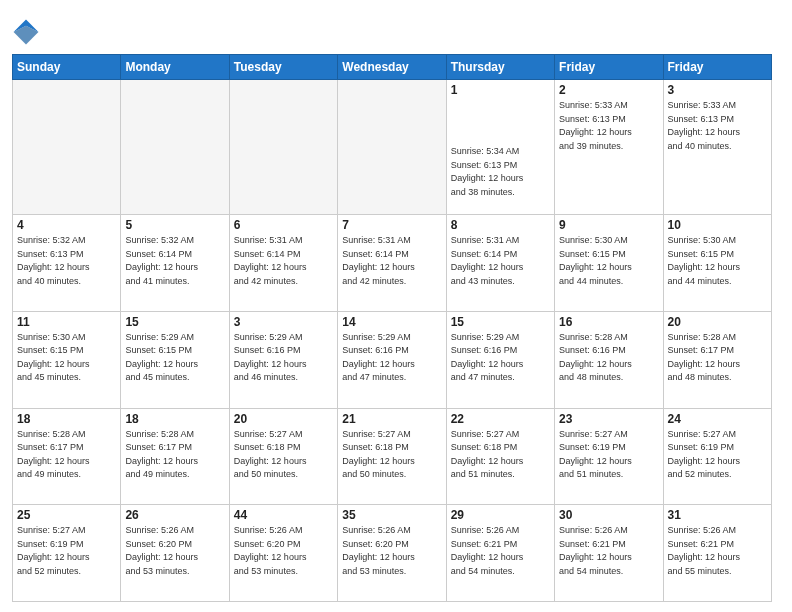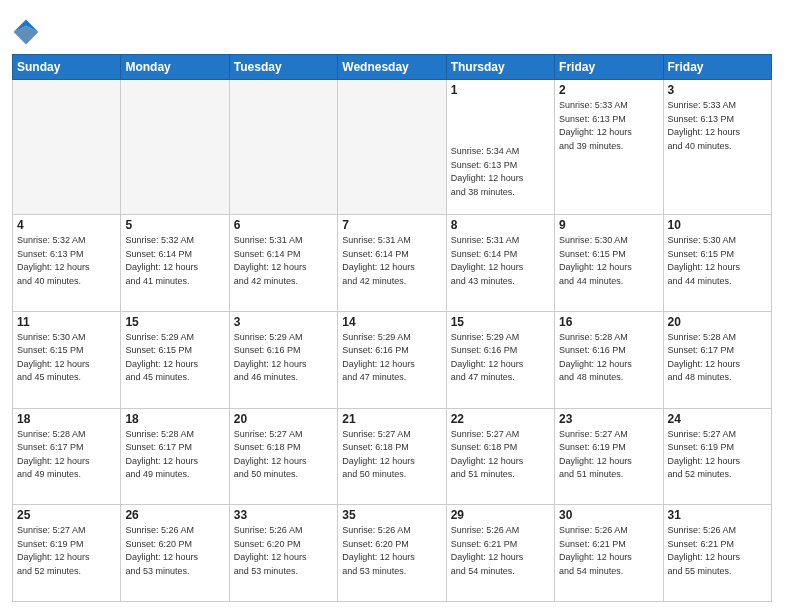--- a/index.html
+++ b/index.html
@@ -325,21 +325,21 @@
 and 52 minutes.</div>
           </td>
           <td>
             <span class="day-num">26</span>
             <div class="day-info" style="white-space: pre-line;">Sunrise: 5:26 AM
 Sunset: 6:20 PM
 Daylight: 12 hours
 and 53 minutes.</div>
           </td>
           <td>
-            <span class="day-num">33</span>
+            <span class="day-num">44</span>
             <div class="day-info" style="white-space: pre-line;">Sunrise: 5:26 AM
 Sunset: 6:20 PM
 Daylight: 12 hours
 and 53 minutes.</div>
           </td>
           <td>
             <span class="day-num">35</span>
             <div class="day-info" style="white-space: pre-line;">Sunrise: 5:26 AM
 Sunset: 6:20 PM
 Daylight: 12 hours

